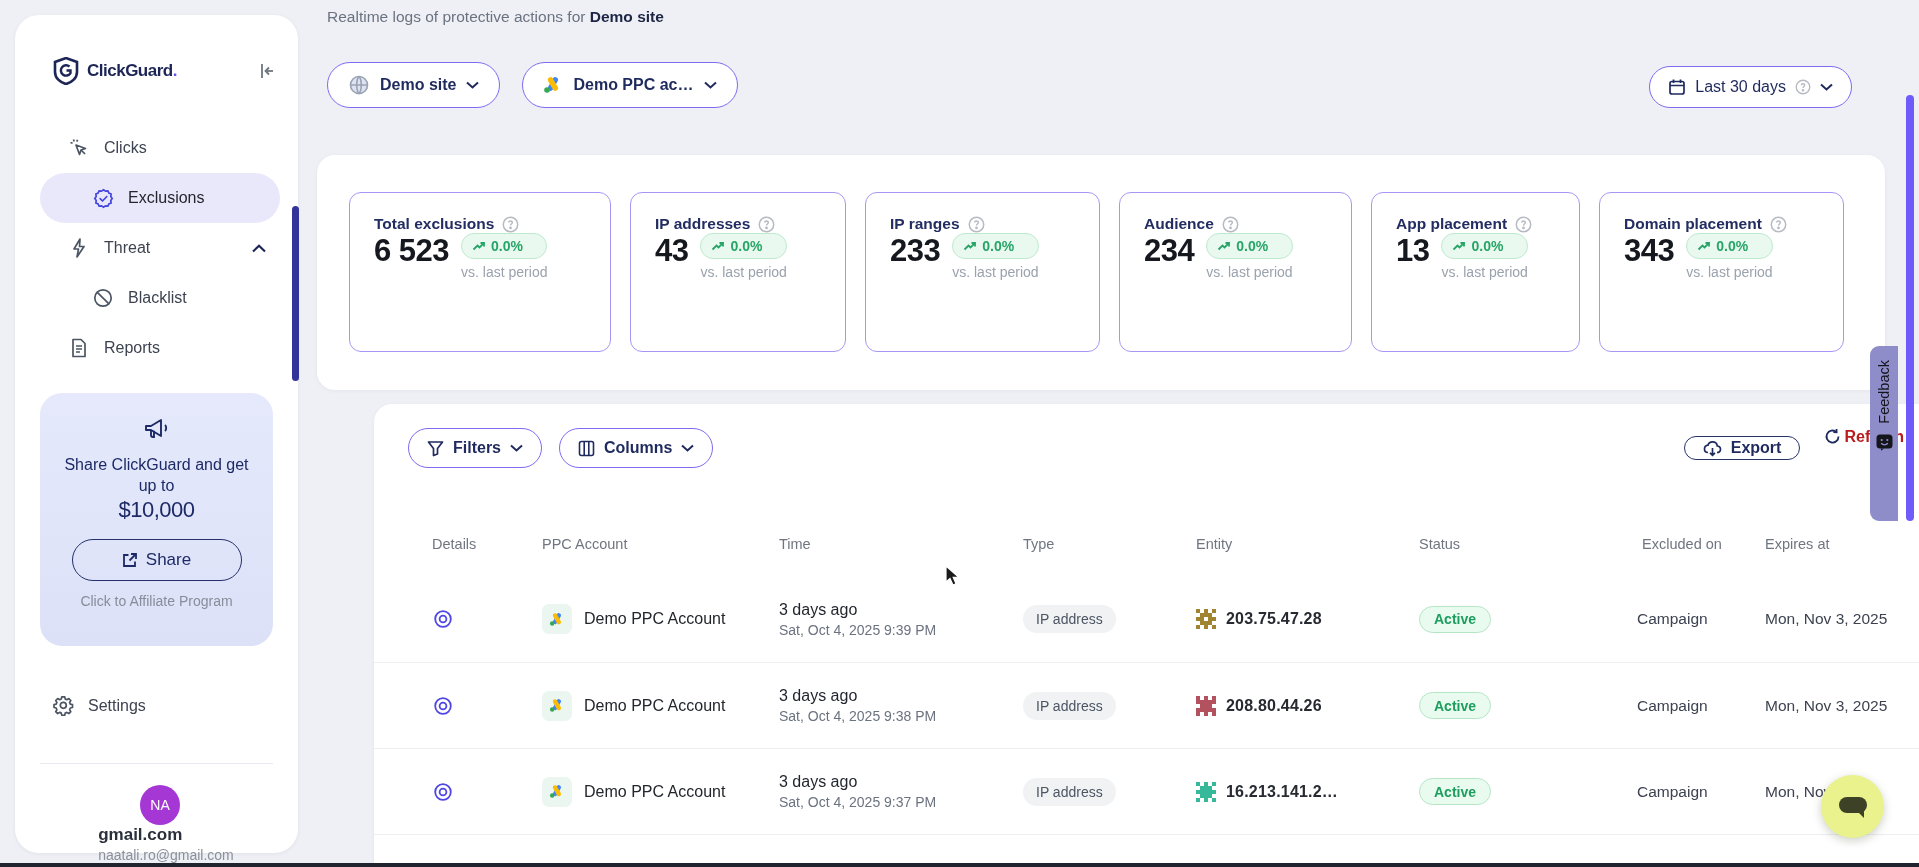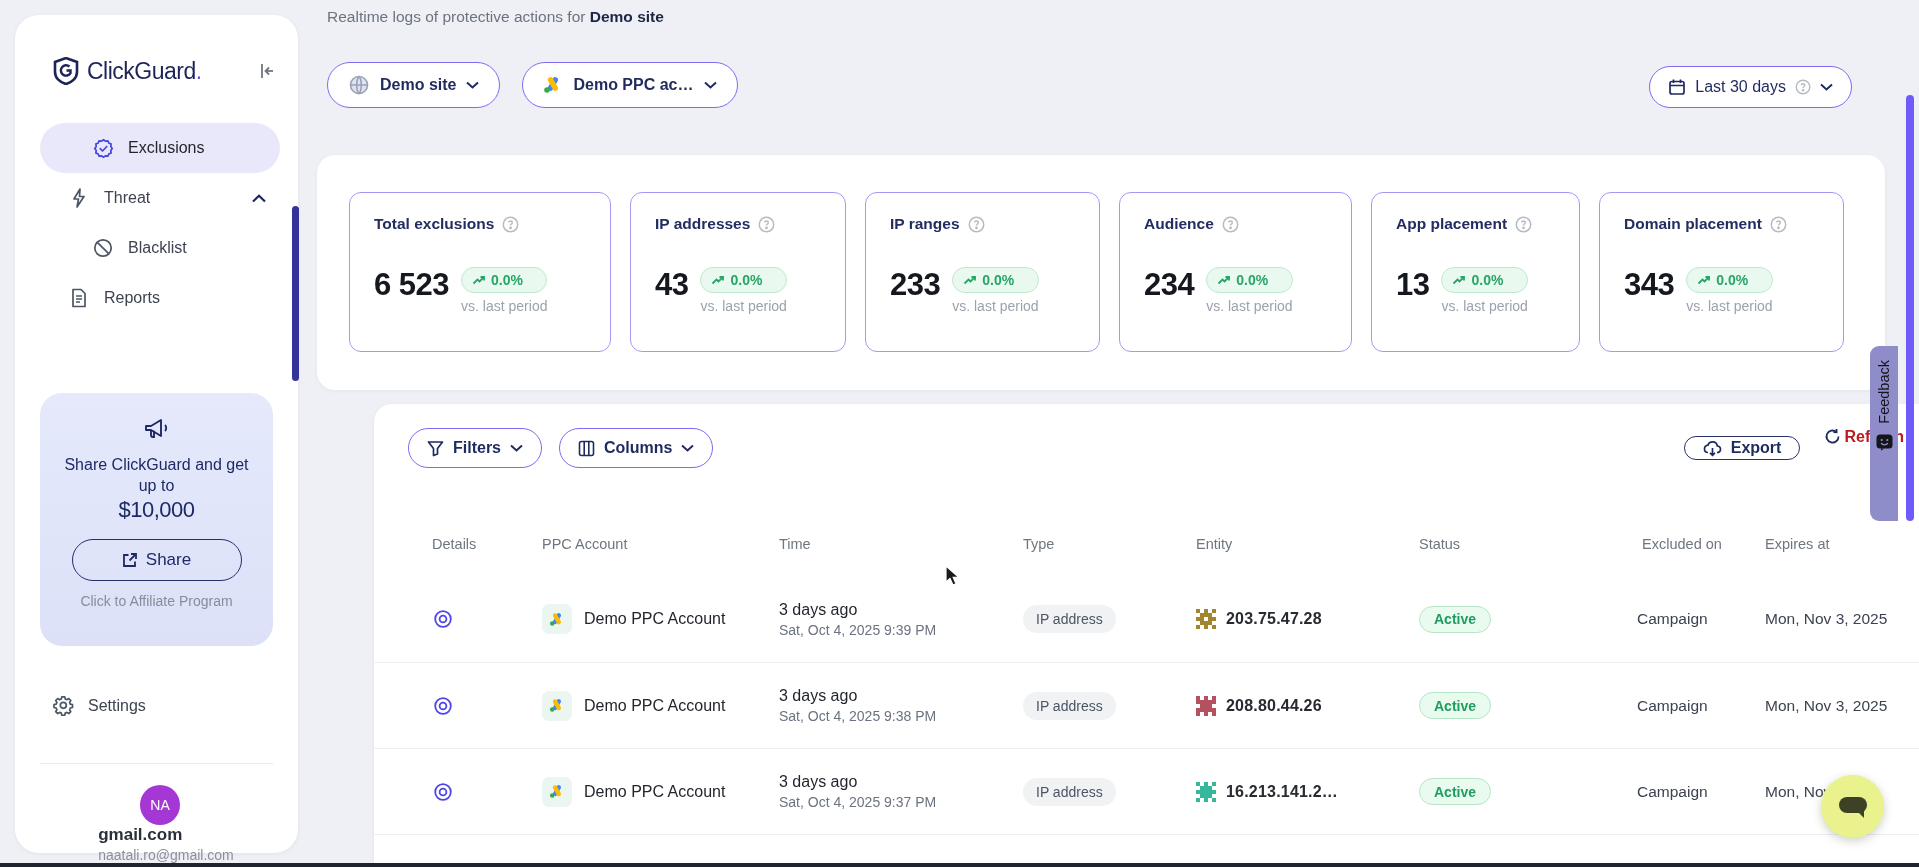--- a/index.html
+++ b/index.html
@@ -12,21 +12,21 @@
   }
   svg { display:block; }
 
   
   .sidebar {
     position:absolute; left:15px; top:15px; width:283px; height:838px;
     background:#fff; border-radius:24px; box-shadow:0 1px 4px rgba(30,35,70,.06);
   }
   .logo-row { position:absolute; top:42px; left:38px; right:22px; display:flex; align-items:center; }
   .logo-mark { margin-right:8px; }
-  .logo-text { font-size:23px; font-weight:normal; color:#1d2556; letter-spacing:-.5px; }
+  .logo-text { font-size:17px; font-weight:bold; color:#1d2556; letter-spacing:-.5px; }
   .logo-text .dot { color:#6253f0; }
   .collapse-btn { margin-left:auto; cursor:pointer; }
 
   .nav { position:absolute; top:108px; left:25px; right:18px; }
   .nav-item { display:flex; align-items:center; height:50px; padding:0 14px 0 28px;
               font-size:16px; color:#3d4350; cursor:pointer; }
   .nav-item .nicon { width:22px; margin-right:14px; display:flex; justify-content:center; }
   .nav-item.sub { padding-left:52px; }
   .nav-item.active { background:#e9e8fb; border-radius:26px; color:#23262d; }
   .nav-item .chev { margin-left:auto; }
@@ -68,21 +68,21 @@
   .date-pill { position:absolute; right:67px; top:66px; height:42px; border:1.5px solid #7e6bf2;
                border-radius:21px; background:#fff; display:flex; align-items:center; gap:9px;
                padding:0 18px; font-size:16px; color:#1f2a5e; cursor:pointer; }
 
   
   .stats-panel { position:absolute; left:317px; top:155px; width:1568px; height:235px;
                  background:#fff; border-radius:18px; box-shadow:0 1px 4px rgba(30,35,70,.05);
                  display:flex; gap:19px; padding:37px 0 0 32px; }
   .stat-card { border:1.5px solid #a995f5; border-radius:12px; height:160px; padding:22px 18px 0 24px; }
   .stat-title { display:flex; align-items:center; gap:8px; font-size:15.5px; font-weight:bold; color:#232d62; }
-  .stat-main { display:flex; align-items:flex-start; gap:12px; margin-top:34px; }
+  .stat-main { display:flex; align-items:flex-start; gap:12px; }
   .stat-value { font-size:31px; font-weight:bold; color:#15181f; letter-spacing:-.5px; }
   .delta-pill { display:flex; align-items:center; gap:5px; height:26px; padding:0 10px;
                 background:#e9f9ef; border:1px solid #bfe9cd; border-radius:14px;
                 color:#27a567; font-size:14px; font-weight:bold; }
   .stat-caption { font-size:14px; color:#9aa2ad; margin-top:5px; }
 
   
   .table-panel { position:absolute; left:334px; top:404px; width:1568px; height:463px;
                  background:#fff; border-radius:18px 18px 0 0; box-shadow:0 1px 4px rgba(30,35,70,.05);
                  overflow:hidden;margin-left:40px; }
@@ -151,20 +151,32 @@
     <span class="collapse-btn">
       <svg width="18" height="18" viewBox="0 0 18 18" stroke="#6f7680" stroke-width="1.8" fill="none">
           <path d="M4 2 V16"></path>
           <path d="M15 9 H8"></path>
           <path d="M11 5.5 L7.5 9 L11 12.5"></path>
         </svg>
     </span>
   </div>
 
   <div class="nav">
+    <div class="nav-item">
+      <span class="nicon">
+        <svg width="20" height="20" viewBox="0 0 20 20" fill="none" stroke="#4b5563" stroke-width="1.7">
+            <path d="M7 7 L16.5 10.5 L12 12 L10.5 16.5 Z" stroke-linejoin="round"></path>
+            <path d="M12 12 L16 16"></path>
+            <path d="M4.5 1.5 L5.2 3.6"></path>
+            <path d="M1.5 4.5 L3.6 5.2"></path>
+            <path d="M8.5 1.8 L7.8 3.6"></path>
+          </svg>
+      </span>
+      <span>Clicks</span>
+    </div>
     <div class="nav-item sub active">
       <span class="nicon">
         <svg width="21" height="21" viewBox="0 0 21 21" fill="none" stroke="#4446e0" stroke-width="1.7">
             <path d="M10.5 1.8 l2 1.4 2.4-.3 1 2.2 2.2 1 -.3 2.4 1.4 2 -1.4 2 .3 2.4 -2.2 1 -1 2.2 -2.4-.3 -2 1.4 -2-1.4 -2.4.3 -1-2.2 -2.2-1 .3-2.4 -1.4-2 1.4-2 -.3-2.4 2.2-1 1-2.2 2.4.3 Z"></path>
             <path d="M7.2 10.7 L9.5 13 L13.8 8.5" stroke-linecap="round" stroke-linejoin="round"></path>
           </svg>
       </span>
       <span>Exclusions</span>
     </div>
     <div class="nav-item">

